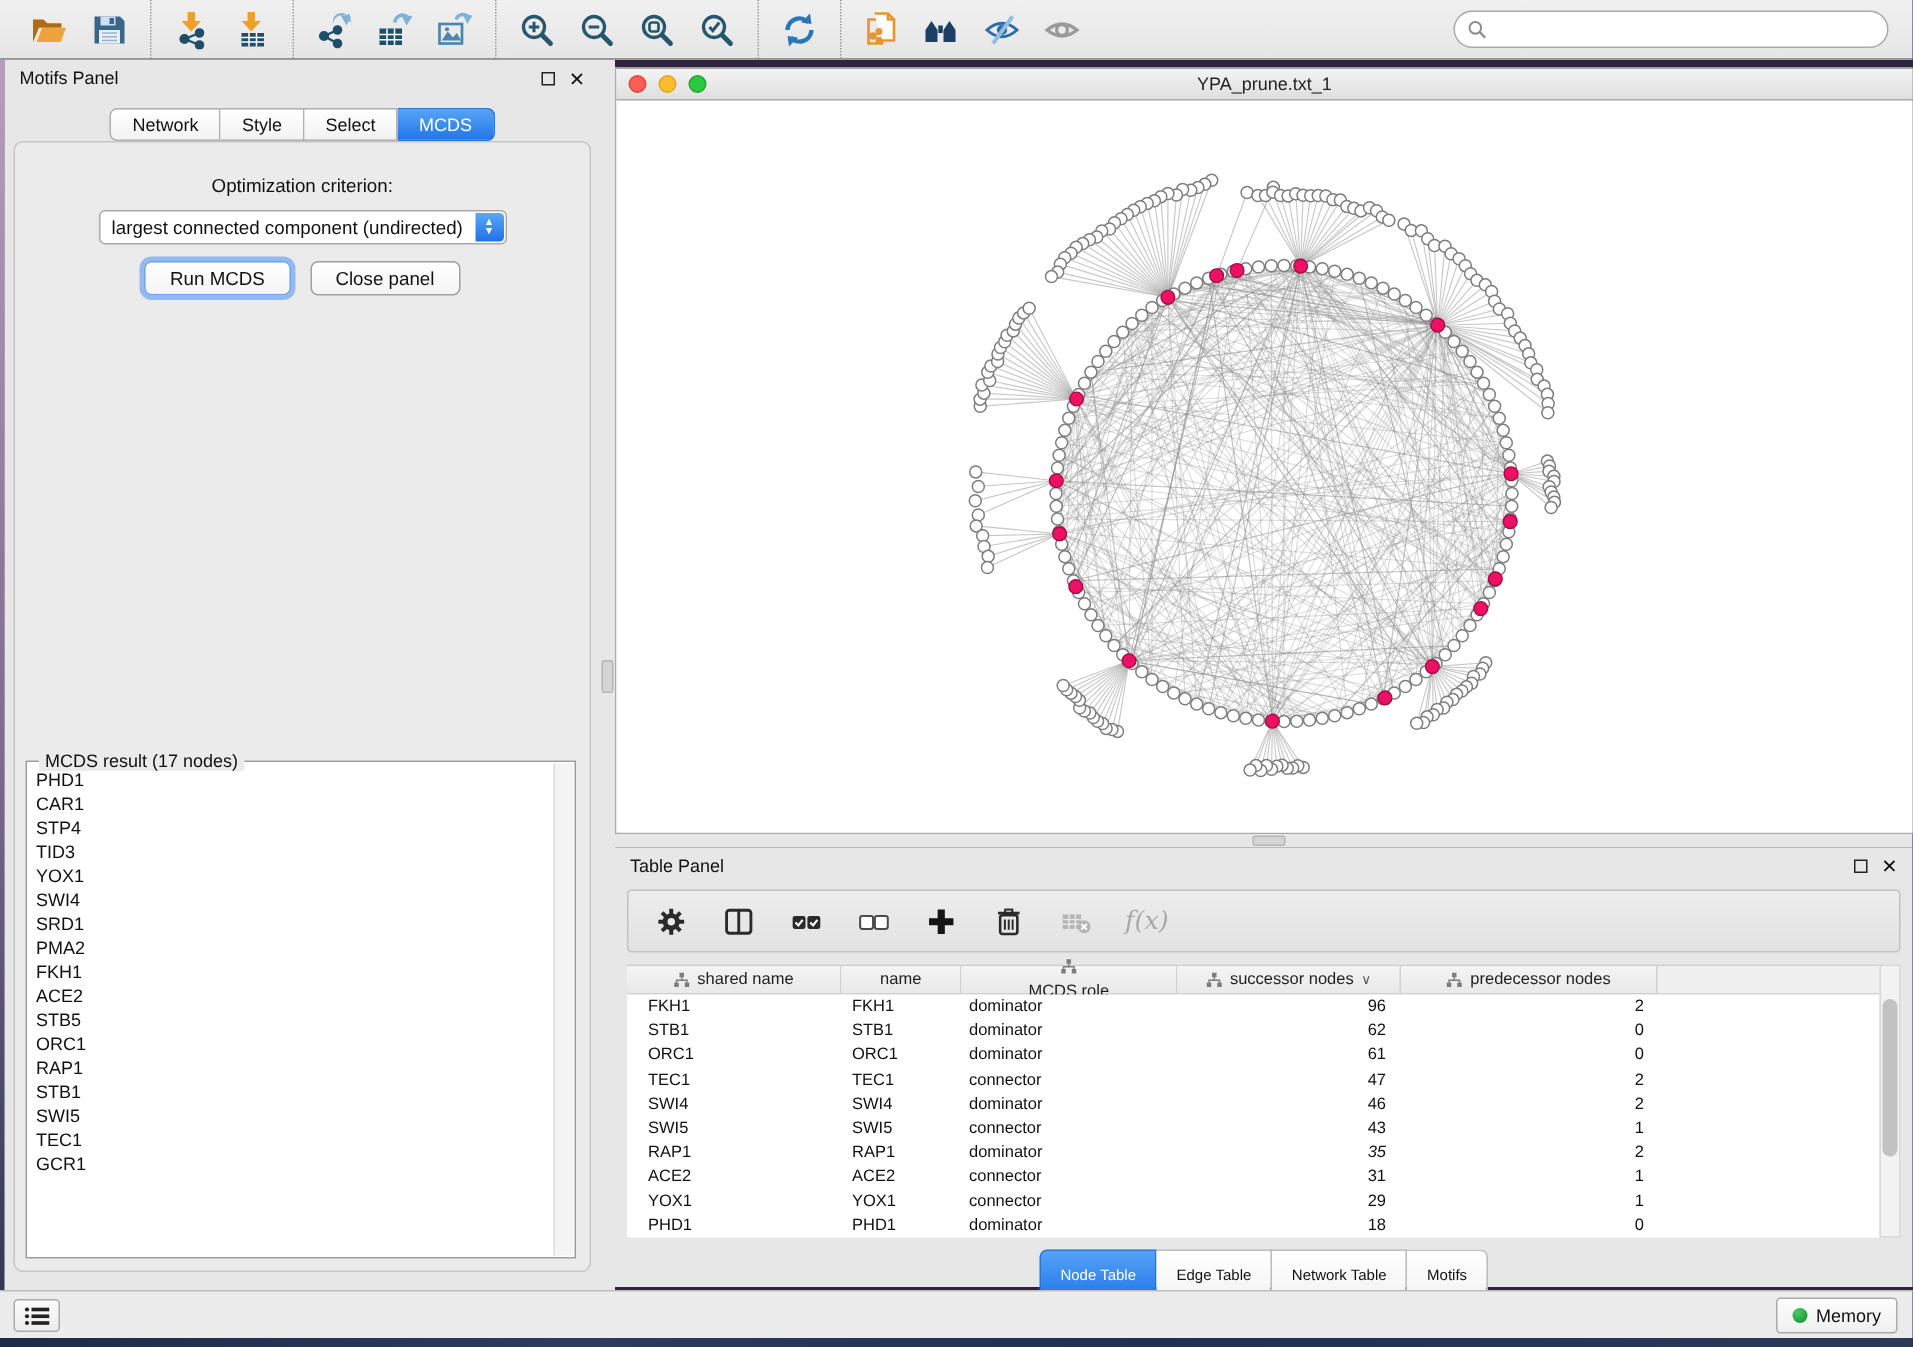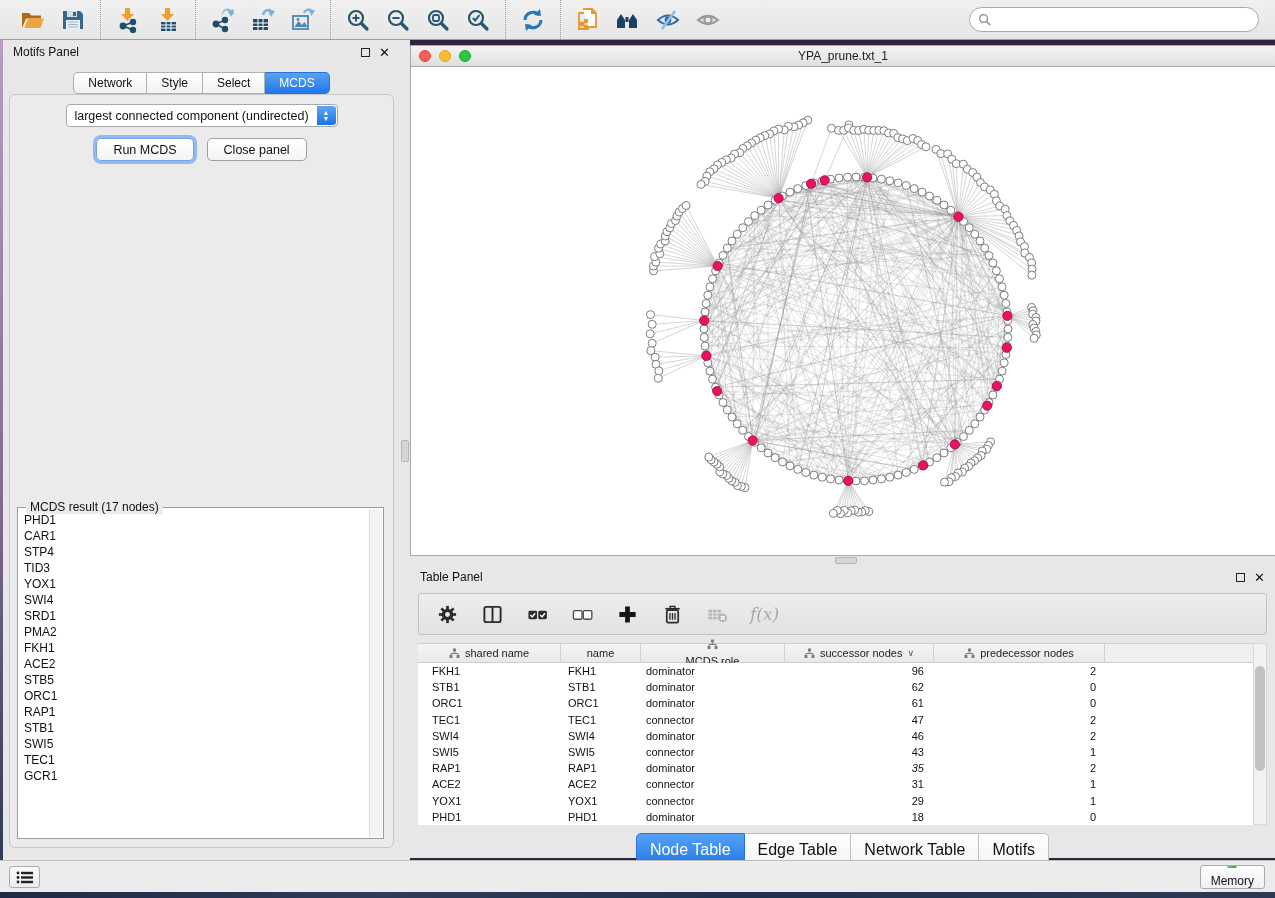--- a/index.html
+++ b/index.html
@@ -75,29 +75,29 @@
   .th-cell { border-right:1px solid #d2d2d2; border-bottom:1px solid #cfcfcf; display:flex; align-items:center; justify-content:center; gap:5px; font-size:11px; color:#222; background:linear-gradient(#f4f4f4,#e9e9e9); }
   .th-cell.filler { flex:1; background:transparent; border-right:none; }
   .th-icon svg { width:11px; height:11px; display:block; }
   .sort-chev { font-size:9px; color:#555; }
   .tbl-body { position:absolute; left:8px; right:22px; top:98px; height:162px; background:#fff; overflow:hidden; }
   .tbl-row { display:flex; height:16.2px; align-items:center; }
   .td-cell { font-size:11px; color:#111; white-space:nowrap; overflow:hidden; }
   .tbl-scroll { position:absolute; right:8px; top:78px; width:14px; height:182px; background:#f2f2f2; border:1px solid #d8d8d8; }
   .tbl-thumb { position:absolute; left:1px; right:1px; top:22px; height:105px; background:#c2c2c2; border-radius:6px; }
   .tp-tabs { position:absolute; left:0; right:0; top:268px; display:flex; justify-content:center; }
-  .tp-tab { height:22px; padding:16px 13px; background:linear-gradient(#ffffff,#f3f3f3); border:1px solid #bdbdbd; border-left:none; font-size:16px; display:flex; align-items:center; cursor:pointer; color:#111; }
+  .tp-tab { height:22px; padding:16px 13px; background:linear-gradient(#ffffff,#f3f3f3); border:1px solid #bdbdbd; border-left:none; font-size:10px; display:flex; align-items:center; cursor:pointer; color:#111; }
   .tp-tab:first-child { border-left:1px solid #bdbdbd; border-radius:5px 0 0 5px; }
   .tp-tab:last-child { border-radius:0 5px 5px 0; }
   .tp-tab.active { background:linear-gradient(#55a3f6,#2277e9); color:#fff; border-color:#2a71d8; }
 
   
   .status-bar { position:absolute; left:0; right:0; bottom:6px; height:32px; background:#ececec; border-top:1px solid #bdbdbd; }
   .sb-left-btn { position:absolute; left:9px; top:5px; width:31px; height:22px; background:linear-gradient(#fbfbfb,#ededed); border:1px solid #ababab; border-radius:3px; display:flex; align-items:center; justify-content:center; cursor:pointer; }
-  .sb-mem-btn { position:absolute; right:10px; top:4px; height:24px; padding:0 10px; background:linear-gradient(#fdfdfd,#f0f0f0); border:1px solid #ababab; border-radius:3px; display:flex; align-items:center; gap:6px; font-size:12px; cursor:pointer; color:#111;flex-direction:column; }
+  .sb-mem-btn { position:absolute; right:10px; top:4px; height:24px; padding:0 10px; background:linear-gradient(#fdfdfd,#f0f0f0); border:1px solid #ababab; border-radius:3px; display:flex; align-items:center; gap:6px; font-size:12px; cursor:pointer; color:#111; }
   .mem-dot { width:10px; height:10px; border-radius:50%; background:radial-gradient(circle at 35% 30%,#49c868,#158a2c); display:inline-block; }
 </style>
 </head>
 <body>
 
 <div class="app">
 
   <div class="toolbar">
     <div class="tb-group">
       <button class="tbtn">
@@ -265,20 +265,21 @@
         <span class="close-x">✕</span>
       </span>
     </div>
     <div class="cp-tabs" id="cpTabs">
         <div class="cp-tab">Network</div>
         <div class="cp-tab">Style</div>
         <div class="cp-tab">Select</div>
         <div class="cp-tab active">MCDS</div>
       </div>
     <div class="cp-body">
+      <div class="opt-label">Optimization criterion:</div>
       <div class="dropdown">
         <span class="dd-text">largest connected component (undirected)</span>
         <span class="dd-stepper">
             <span>▲</span>
             <span>▼</span>
           </span>
       </div>
       <div class="cp-buttons">
         <button class="btn focused">Run MCDS</button>
         <button class="btn">Close panel</button>

